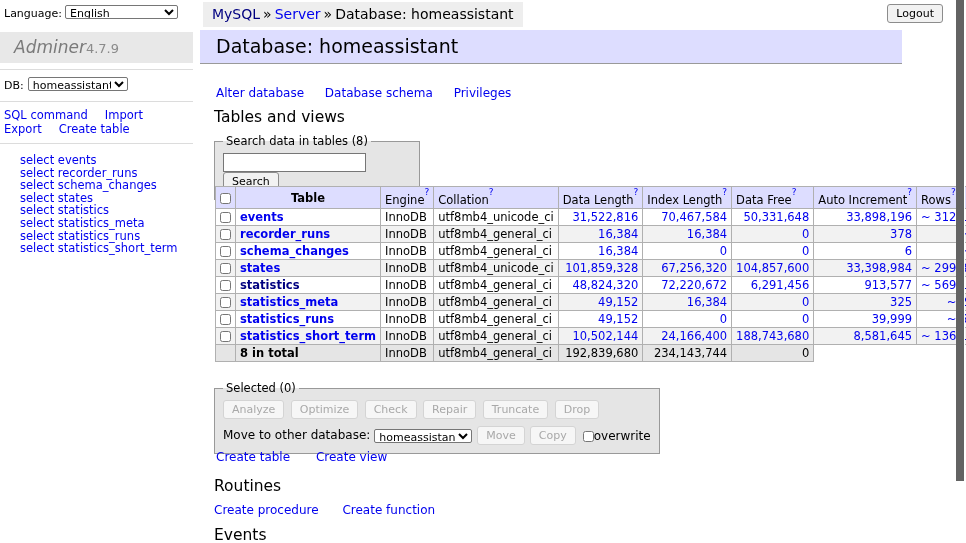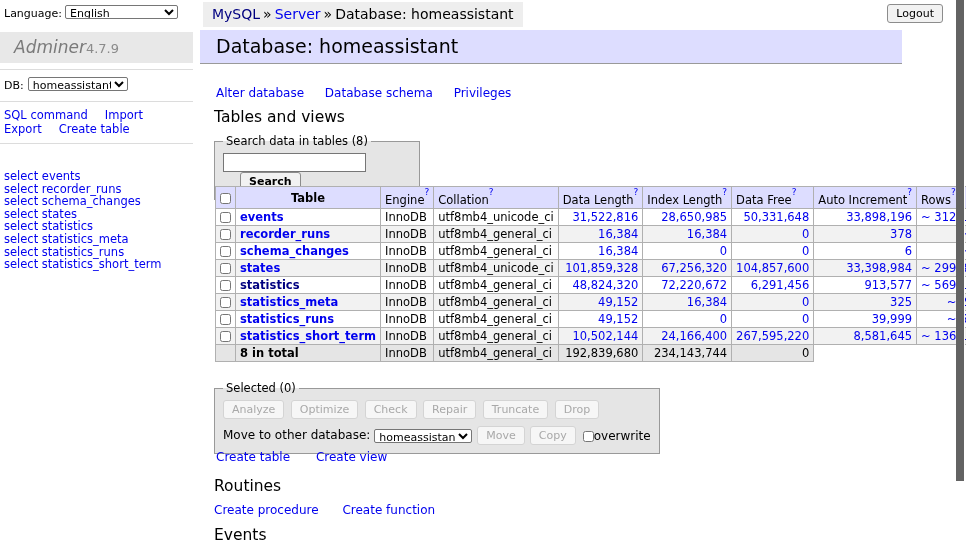--- a/index.html
+++ b/index.html
@@ -15,21 +15,21 @@
   .lang-row select { margin-left: 3px; }
   select { font-family: inherit; font-size: 11px; height: 14px; border: 1px solid #767676; background: #fff; border-radius: 2px; }
   .app-title { position: absolute; top: 32px; left: 0; width: 193px; height: 31px; background: #e8e8e8; line-height: 31px; padding-left: 14px; color: #7a7a7a; }
   .app-title .name { font-style: italic; font-size: 17px; text-align: right; }
   .app-title .ver { font-size: 13px; color: #8a8a8a; }
   .hline { position: absolute; left: 0; width: 193px; height: 0; border-top: 1px solid #dcdcdc; }
   .db-row { position: absolute; top: 77px; left: 4px; white-space: nowrap; }
   .db-row select { width: 100px; margin-left: 4px; }
   .side-links { position: absolute; top: 108px; left: 4px; width: 185px; line-height: 14px; font-size: 11.5px; }
   .side-links a { margin-right: 17px; }
-  .table-links { position: absolute; top: 154px; left: 4px; line-height: 12.6px; font-size: 11.5px; margin-top: 16px; }
+  .table-links { position: absolute; top: 154px; left: 20px; line-height: 12.6px; font-size: 11.5px; }
   .table-links a { display: block; }
 
   
   .main { position: absolute; left: 200px; top: 0; width: 756px; height: 543px; }
   .breadcrumb { position: absolute; top: 2px; left: 3px; background: #eeeeee; padding: 4px 9px 5px 9px; font-size: 14px; white-space: nowrap; }
   .breadcrumb .sep { color: #000; margin: 0 3px; }
   .logout-wrap { position: absolute; top: 4px; right: 13px; }
   button { font-family: inherit; font-size: 11px; background: #f2f2f2; border: 1px solid #8c8c8c; border-radius: 3px; padding: 2px 8px; color: #000; cursor: pointer; }
   button:disabled { background: #f6f6f6; border-color: #d4d4d4; color: #a9a9a9; cursor: default; }
   .page-title { position: absolute; top: 30px; left: 0; width: 702px; height: 34px; background: #ddddff; border-bottom: 1px solid #999; line-height: 33px; padding-left: 16px; font-size: 19px; font-weight: 400; }
@@ -37,21 +37,21 @@
   .db-actions a { margin-right: 17px; }
   h3 { font-size: 15.5px; font-weight: 400; }
   .h-tables   { position: absolute; top: 108px; left: 14px; }
   .h-routines { position: absolute; top: 477px; left: 14px; }
   .h-events   { position: absolute; top: 526px; left: 14px; }
 
   fieldset { border: 1px solid #999; padding: 5px 8px 8px 8px; background: #e5e5e5; }
   legend { font-size: 11.5px; padding: 0 3px; }
   .search-fs { position: absolute; top: 134px; left: 14px; width: 206px; }
   .search-fs input[type="text"] { width: 143px; height: 19px; border: 1px solid #767676; font-family: inherit; font-size: 11.5px; padding: 0 3px; vertical-align: middle; }
-  .search-fs button { margin-left: 17px; vertical-align: middle; font-weight: bold; }
+  .search-fs button { margin-left: 0; vertical-align: middle; }
 
   
   table.grid { position: absolute; top: 186px; left: 15px; border-collapse: collapse; table-layout: fixed; font-size: 11.5px; }
   .grid th, .grid td { border: 1px solid #b0b0b0; padding: 1px 4px; height: 17px; overflow: hidden; white-space: nowrap; }
   .grid thead th { background: #ddddff; font-weight: 400; text-align: left; height: 18px; }
   .grid thead th.name-h { font-weight: bold; text-align: center; }
   .grid sup a { font-size: 9px; vertical-align: super; line-height: 1; }
   .grid td.num, .grid th.num { text-align: right; }
   .grid a.tbl { font-weight: bold; }
   .grid tbody tr:nth-child(even) td { background: #f2f2f2; }
@@ -167,21 +167,21 @@
 
       </tr>
     </thead>
     <tbody>
       <tr>
         <td class="chk"><input type="checkbox" style=""></td>
         <td><a class="tbl">events</a></td>
         <td>InnoDB</td>
         <td>utf8mb4_unicode_ci</td>
         <td class="num"><a>31,522,816</a></td>
-        <td class="num"><a>28,650,985</a></td>
+        <td class="num"><a>70,467,584</a></td>
         <td class="num"><a>50,331,648</a></td>
         <td class="num"><a>33,898,196</a></td>
         <td class="num"><a>~ 312,180</a></td>
 
       </tr>
       <tr>
         <td class="chk"><input type="checkbox" style=""></td>
         <td><a class="tbl">recorder_runs</a></td>
         <td>InnoDB</td>
         <td>utf8mb4_general_ci</td>
@@ -252,21 +252,21 @@
         <td class="num"><a>~ 628</a></td>
 
       </tr>
       <tr>
         <td class="chk"><input type="checkbox" style=""></td>
         <td><a class="tbl">statistics_short_term</a></td>
         <td>InnoDB</td>
         <td>utf8mb4_general_ci</td>
         <td class="num"><a>10,502,144</a></td>
         <td class="num"><a>24,166,400</a></td>
-        <td class="num"><a>267,595,220</a></td>
+        <td class="num"><a>188,743,680</a></td>
         <td class="num"><a>8,581,645</a></td>
         <td class="num"><a>~ 136,108</a></td>
 
       </tr>
     </tbody>
     <tfoot>
       <tr>
         <td></td>
         <td class="lbl">8 in total</td>
         <td>InnoDB</td>

